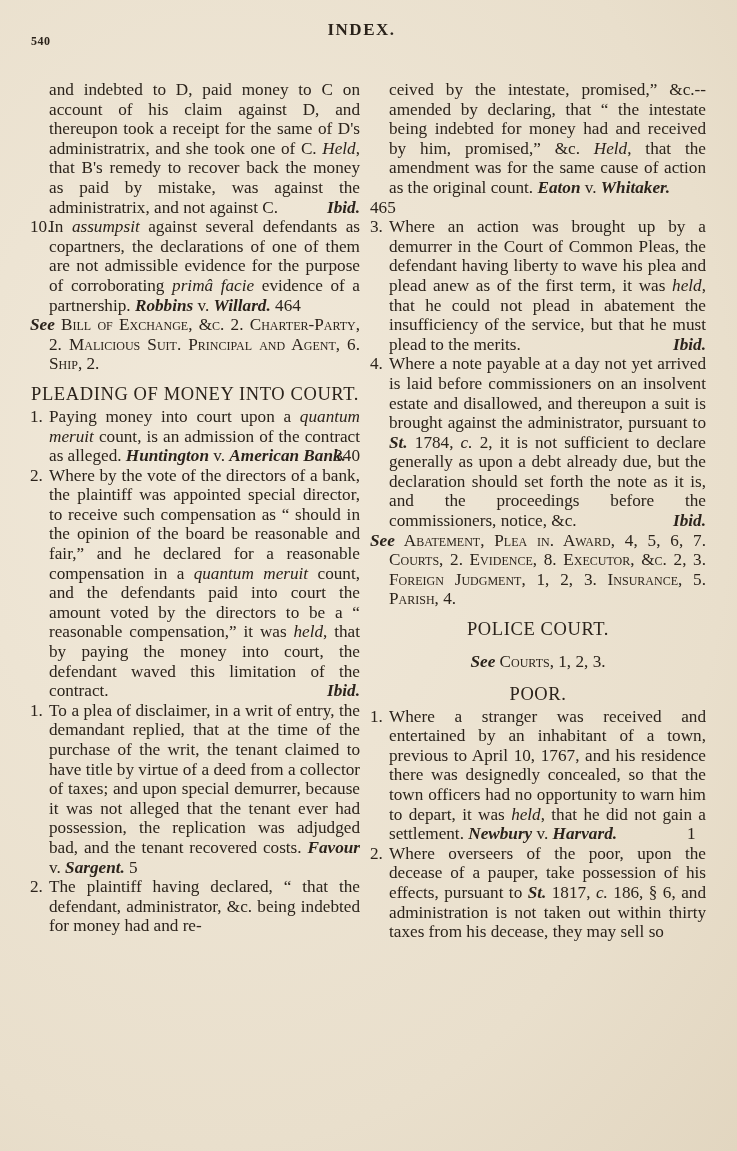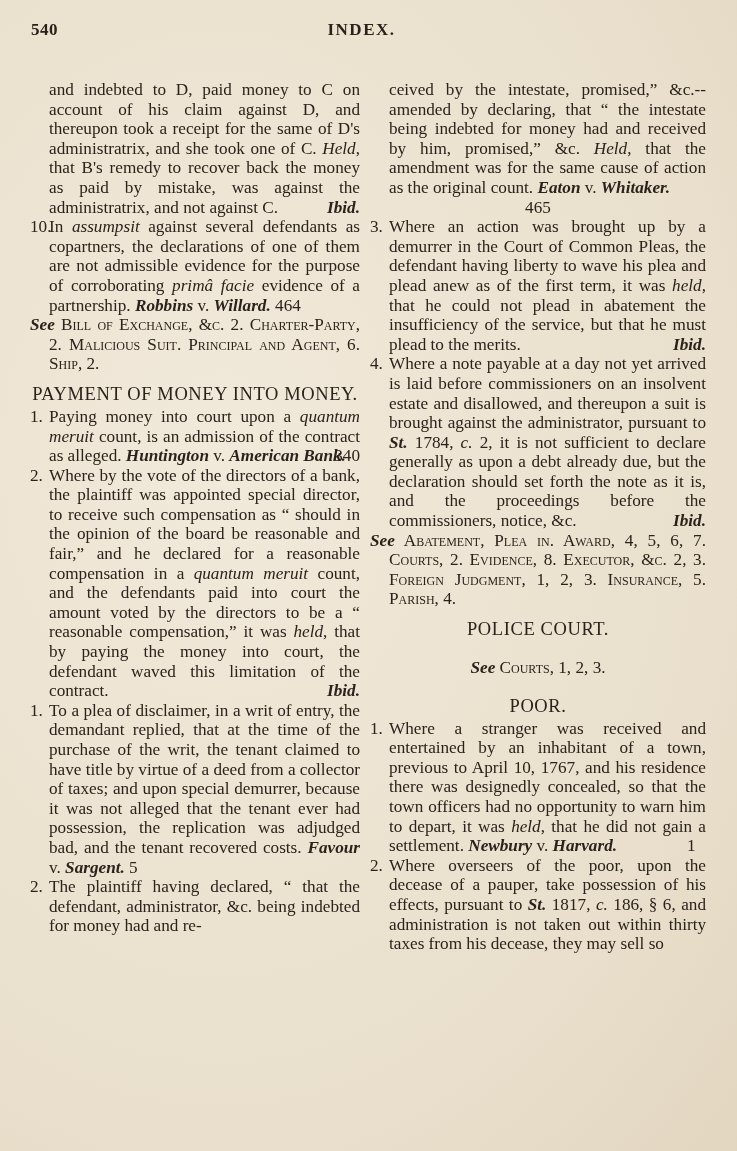--- a/index.html
+++ b/index.html
@@ -4,56 +4,56 @@
 <style>
   html, body { margin: 0; padding: 0; }
   body {
     width: 737px; height: 1151px; overflow: hidden;
     background: #ece3d2;
     background-image: radial-gradient(ellipse at 30% 40%, #f1e9da 0%, #e9dfcc 70%, #e2d6c0 100%);
     font-family: "Liberation Serif", "DejaVu Serif", serif;
     color: #2b231b;
     position: relative;
   }
-  .page-number { position: absolute; left: 31px; top: 20px; font-size: 17px; font-weight: bold; letter-spacing: 0.5px; }
+  .page-number { position: absolute; left: 31px; top: 34px; font-size: 12px; font-weight: bold; letter-spacing: 0.5px; }
   .running-head { position: absolute; left: 0; right: 14px; top: 20px; text-align: center; font-size: 17px; letter-spacing: 1.5px; font-weight: bold; }
   .col { position: absolute; top: 64px; font-size: 17.2px; line-height: 19.6px; }
   .col.left { left: 30px; width: 330px; }
   .col.right { left: 370px; width: 336px; }
   .entry { margin: 0; padding-left: 19px; text-indent: -19px; text-align: justify; }
   .entry.cont { padding-left: 19px; text-indent: 0; margin-top: 16px; }
   .num { display: inline-block; width: 19px; text-indent: 0; }
   .it { font-style: italic; }
   .case { font-style: italic; font-weight: bold; }
   .sc { font-variant: small-caps; }
   .right-cite { float: right; }
   .heading { text-align: center; font-size: 18.5px; letter-spacing: 0.6px; margin: 10px 0 2px 0; line-height: 21px; }
   .see { margin: 0; padding-left: 19px; text-indent: -19px; text-align: justify; }
-  .see-center { text-align: center; margin: 18px 0; }
-  .cite-line { text-align: center; }
+  .see-center { text-align: center; margin: 12px 0; }
+  .cite-line { text-align: left; }
 </style>
 </head>
 <body>
 
 <div class="page-number">540</div>
 <div class="running-head">INDEX.</div>
 
 <div class="col left">
   <p class="entry cont">
     <span>and indebted to D, paid money to C on account of his claim against D, and thereupon took a receipt for the same of D's administratrix, and she took one of C. </span><span class="it">Held</span><span>, that B's remedy to recover back the money as paid by mistake, was against the administratrix, and not against C.</span>
     <span class="right-cite case">Ibid.</span>
   </p>
   <p class="entry">
     <span class="num">10.</span><span>In </span><span class="it">assumpsit</span><span> against several defendants as copartners, the declarations of one of them are not admissible evidence for the purpose of corroborating </span><span class="it">primâ facie</span><span> evidence of a partnership. </span><span class="case">Robbins</span><span> v. </span><span class="case">Willard.</span><span> 464</span>
   </p>
   <p class="see">
     <span class="case">See</span><span class="sc"> Bill of Exchange, &amp;c. 2. Charter-Party, 2. Malicious Suit. Principal and Agent, 6. Ship, 2.</span>
   </p>
 
-  <div class="heading">PAYMENT OF MONEY INTO MONEY.</div>
+  <div class="heading">PLEADING OF MONEY INTO COURT.</div>
 
   <p class="entry">
     <span class="num">1.</span><span>Paying money into court upon a </span><span class="it">quantum meruit</span><span> count, is an admission of the contract as alleged. </span><span class="case">Huntington</span><span> v. </span><span class="case">American Bank.</span>
     <span class="right-cite">340</span>
   </p>
   <p class="entry">
     <span class="num">2.</span><span>Where by the vote of the directors of a bank, the plaintiff was appointed special director, to receive such compensation as “ should in the opinion of the board be reasonable and fair,” and he declared for a reasonable compensation in a </span><span class="it">quantum meruit</span><span> count, and the defendants paid into court the amount voted by the directors to be a “ reasonable compensation,” it was </span><span class="it">held</span><span>, that by paying the money into court, the defendant waved this limitation of the contract.</span>
     <span class="right-cite case">Ibid.</span>
   </p>
 

